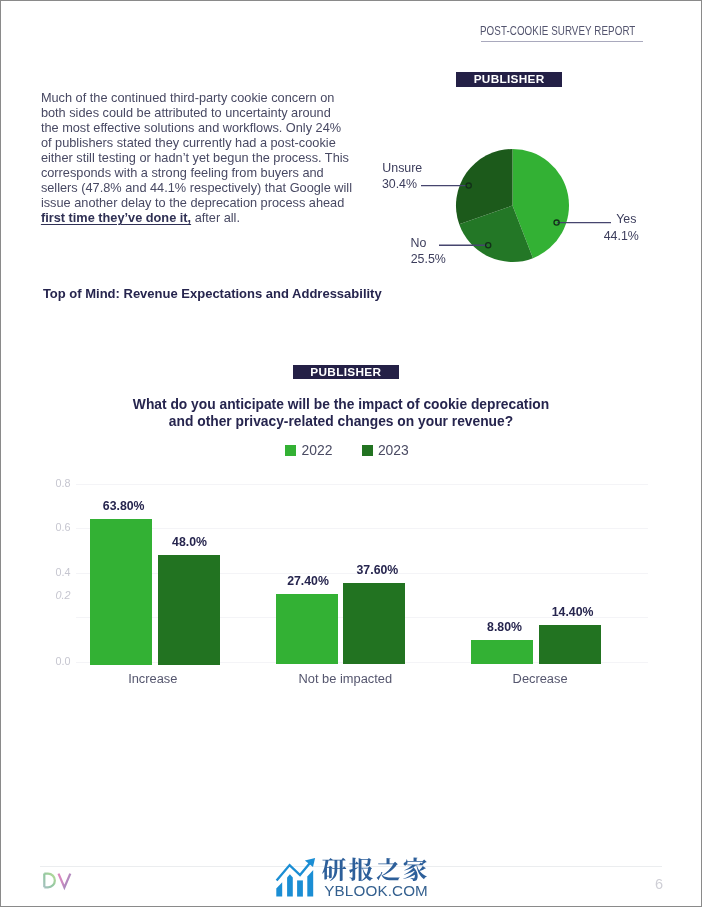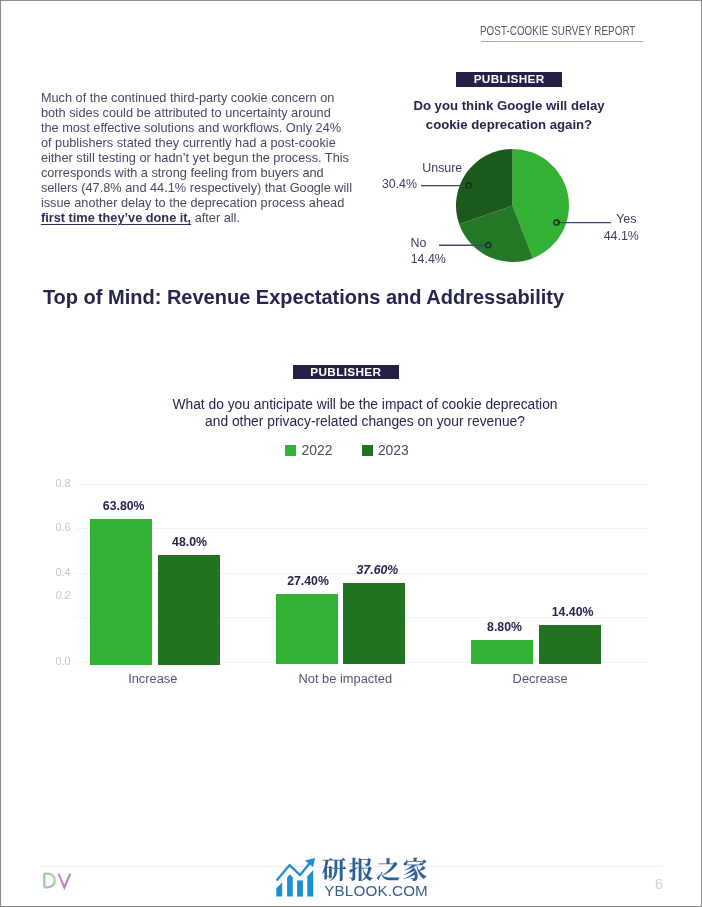--- a/index.html
+++ b/index.html
@@ -26,26 +26,26 @@
          letter-spacing:0.3px;text-align:center;line-height:14.9px;}
 
   
   #pie-title{left:389px;top:97.2px;width:240px;text-align:center;font-weight:bold;
              font-size:13.2px;line-height:18.6px;color:#26254e;}
 
   
   .plab{font-size:12.4px;color:#3c3d5c;position:absolute;white-space:nowrap;}
 
   
-  #sec-h{left:42.9px;top:286.4px;font-size:20px;font-weight:bold;color:#26254e;}
+  #sec-h{left:42.9px;top:286.4px;font-size:13px;font-weight:bold;color:#26254e;}
   #sec-b{left:42.1px;top:312.6px;width:660px;font-size:12.33px;line-height:14.6px;color:#3f4060;}
   #sec-b .sline{white-space:nowrap;}
 
   
-  #bar-title{left:105px;top:397.3px;width:520px;text-align:center;font-weight:normal;
+  #bar-title{left:81px;top:397.3px;width:520px;text-align:center;font-weight:bold;
              font-size:13.8px;line-height:16.2px;color:#26254e;}
 
   
   .lg-sq{position:absolute;width:10.8px;height:10.4px;}
   .lg-tx{position:absolute;font-size:13.9px;color:#4a4b63;}
 
   
   .grid-line{position:absolute;height:1px;background:#f4f4f7;left:68px;width:579px;}
   .ytick{position:absolute;font-size:10.8px;color:#c6c6d0;text-align:right;width:24px;}
   .bar{position:absolute;}
@@ -72,43 +72,39 @@
       <div class="pline">of publishers stated they currently had a post-cookie</div>
       <div class="pline">either still testing or hadn’t yet begun the process. This</div>
       <div class="pline">corresponds with a strong feeling from buyers and</div>
       <div class="pline">sellers (47.8% and 44.1% respectively) that Google will</div>
       <div class="pline">issue another delay to the deprecation process ahead</div>
       <div class="pline"><span class="lk">first time they’ve done it,</span> after all.</div>
     </div>
 
   <div class="abs badge" id="pie-badge" style="left:455.8px;top:71.8px;width:106.6px;height:14.9px;">PUBLISHER</div>
 
-  <div class="abs" id="pie-title">
-    <div>Do you think Google will delay</div>
-    <div>cookie deprecation again?</div>
-  </div>
 
   <svg class="abs" id="pie-svg" width="702" height="907" style="left:0;top:0;pointer-events:none;">
     <path fill="#33b134" d="M 512.5 205.5 L 512.5 149.0 A 56.5 56.5 0 0 1 532.97 258.16 Z"></path>
     <path fill="#237726" d="M 512.5 205.5 L 532.97 258.16 A 56.5 56.5 0 0 1 459.22 224.30 Z"></path>
     <path fill="#1c5a1b" d="M 512.5 205.5 L 459.22 224.30 A 56.5 56.5 0 0 1 512.5 149.0 Z"></path>
 
     <line x1="557" y1="222.6" x2="611" y2="222.6" stroke="#46456e" stroke-width="1.35"></line>
     <circle cx="556.6" cy="222.6" r="2.6" fill="none" stroke="#123018" stroke-width="1.3"></circle>
     <line x1="439" y1="245.2" x2="487" y2="245.2" stroke="#46456e" stroke-width="1.35"></line>
     <circle cx="488.2" cy="245.2" r="2.6" fill="none" stroke="#123018" stroke-width="1.3"></circle>
     <line x1="421" y1="185.6" x2="467" y2="185.6" stroke="#46456e" stroke-width="1.35"></line>
     <circle cx="468.7" cy="185.6" r="2.6" fill="none" stroke="#123018" stroke-width="1.3"></circle>
   </svg>
 
-  <div class="plab" style="left:382.3px;top:160.5px;margin-left:40px;">Unsure</div>
+  <div class="plab" style="left:382.3px;top:160.5px;">Unsure</div>
   <div class="plab" style="left:381.9px;top:176.8px;">30.4%</div>
 
   <div class="plab" style="left:410.6px;top:235.6px;">No</div>
-  <div class="plab" style="left:410.7px;top:251.6px;">14.4%</div>
+  <div class="plab" style="left:410.7px;top:251.6px;">25.5%</div>
 
   <div class="plab" style="left:616.2px;top:212.2px;">Yes</div>
   <div class="plab" style="left:603.7px;top:229.1px;">44.1%</div>
 
   <div class="abs" id="sec-h">Top of Mind: Revenue Expectations and Addressability</div>
 
   <div class="abs badge" id="bar-badge" style="left:292.5px;top:364.6px;width:106.6px;height:14.9px;">PUBLISHER</div>
 
   <div class="abs" id="bar-title">
     <div>What do you anticipate will be the impact of cookie deprecation</div>
@@ -134,21 +130,21 @@
       <div class="grid-line" style="left:76px;width:572px;top:483.9px;"></div>
       <div class="ytick" style="left:46.5px;top:476.7px;">0.8</div>
       <div class="bar" style="left:89.8px;top:519.0px;width:62px;height:145.5px;background:#33b134;"></div>
       <div class="bar-lab" style="left:73.7px;top:499.2px;width:100px;">63.80%</div>
       <div class="bar" style="left:158.4px;top:554.5px;width:62px;height:110.0px;background:#227321;"></div>
       <div class="bar-lab" style="left:139.5px;top:534.7px;width:100px;">48.0%</div>
       <div class="xcat" style="left:82.8px;top:671px;width:140px;">Increase</div>
       <div class="bar" style="left:275.6px;top:594.1px;width:62px;height:70.4px;background:#33b134;"></div>
       <div class="bar-lab" style="left:258.0px;top:574.3px;width:100px;">27.40%</div>
       <div class="bar" style="left:342.8px;top:582.8px;width:62px;height:81.7px;background:#227321;"></div>
-      <div class="bar-lab" style="left:327.4px;top:563.0px;width:100px;font-style:italic;">37.60%</div>
+      <div class="bar-lab" style="left:327.4px;top:563.0px;width:100px;">37.60%</div>
       <div class="xcat" style="left:275.3px;top:671px;width:140px;">Not be impacted</div>
       <div class="bar" style="left:471.4px;top:640.1px;width:62px;height:24.4px;background:#33b134;"></div>
       <div class="bar-lab" style="left:454.5px;top:620.3px;width:100px;">8.80%</div>
       <div class="bar" style="left:539.4px;top:625.1px;width:62px;height:39.4px;background:#227321;"></div>
       <div class="bar-lab" style="left:522.6px;top:605.3px;width:100px;">14.40%</div>
       <div class="xcat" style="left:470.1px;top:671px;width:140px;">Decrease</div>
     </div>
 
   <div class="abs" id="foot-rule"></div>
 

